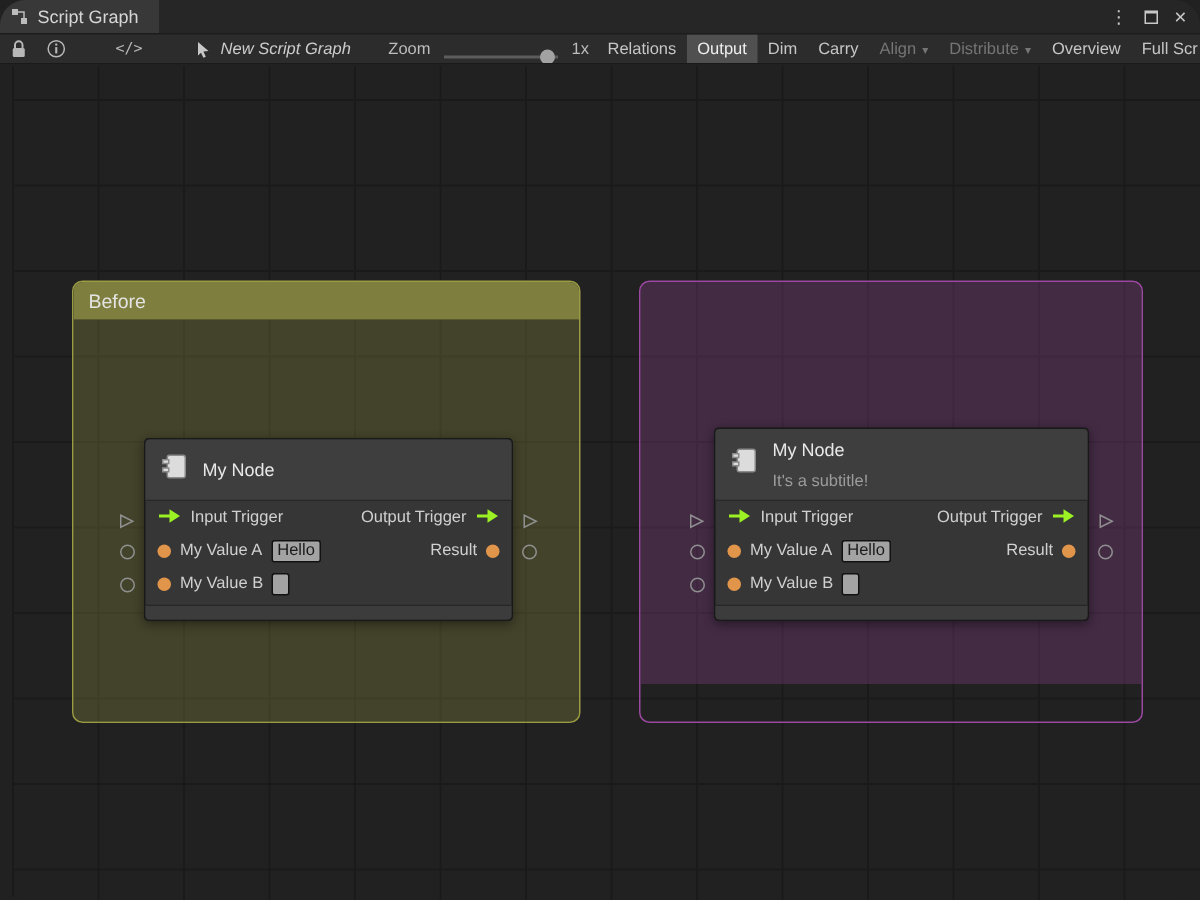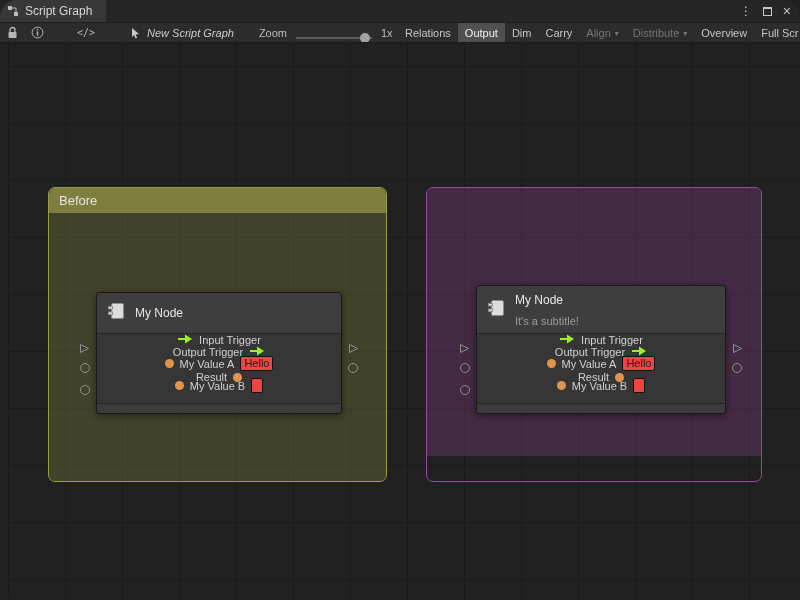--- a/index.html
+++ b/index.html
@@ -63,24 +63,24 @@
   .node { position:absolute; background:#363636; border:1px solid #191919;
           border-radius:3px; box-shadow:0 2px 7px rgba(0,0,0,0.45); }
   .node-header { background:#3e3e3e; border-bottom:1px solid #272727;
                  display:flex; align-items:center; gap:8px; padding:0 10px;
                  border-radius:3px 3px 0 0; }
   .node-header.h1 { height:41px; }
   .node-header.h2 { height:48px; }
   .node-title { font-size:12px; color:#e8e8e8; }
   .node-sub { font-size:11px; color:#9c9c9c; margin-top:8px; }
   .port-row { height:22px; display:flex; align-items:center; justify-content:space-between;
-              padding:0 8px; font-size:11px; color:#d0d0d0;flex-direction:column; }
+              padding:0 8px; font-size:11px; color:#d0d0d0; }
   .pl, .pr { display:flex; align-items:center; gap:6px; }
   .dot { width:9px; height:9px; border-radius:50%; background:#e0954a; flex:none; }
-  .field { background:#ef4444; color:#1b1b1b; border:1px solid #121212; border-radius:2px;
+  .field { background:#a3a3a3; color:#1b1b1b; border:1px solid #121212; border-radius:2px;
            font-size:11px; line-height:13px; padding:0 3px; height:15px; min-width:12px;
            display:inline-block; }
   .node-footer { border-top:1px solid #272727; height:10px; background:#3c3c3c;
                  border-radius:0 0 3px 3px; margin-top:3px; }
   .ext { position:absolute; }
   .ext.circ { width:10px; height:10px; border:1px solid #8f8f8f; border-radius:50%; }
 </style>
 </head>
 <body>
 

